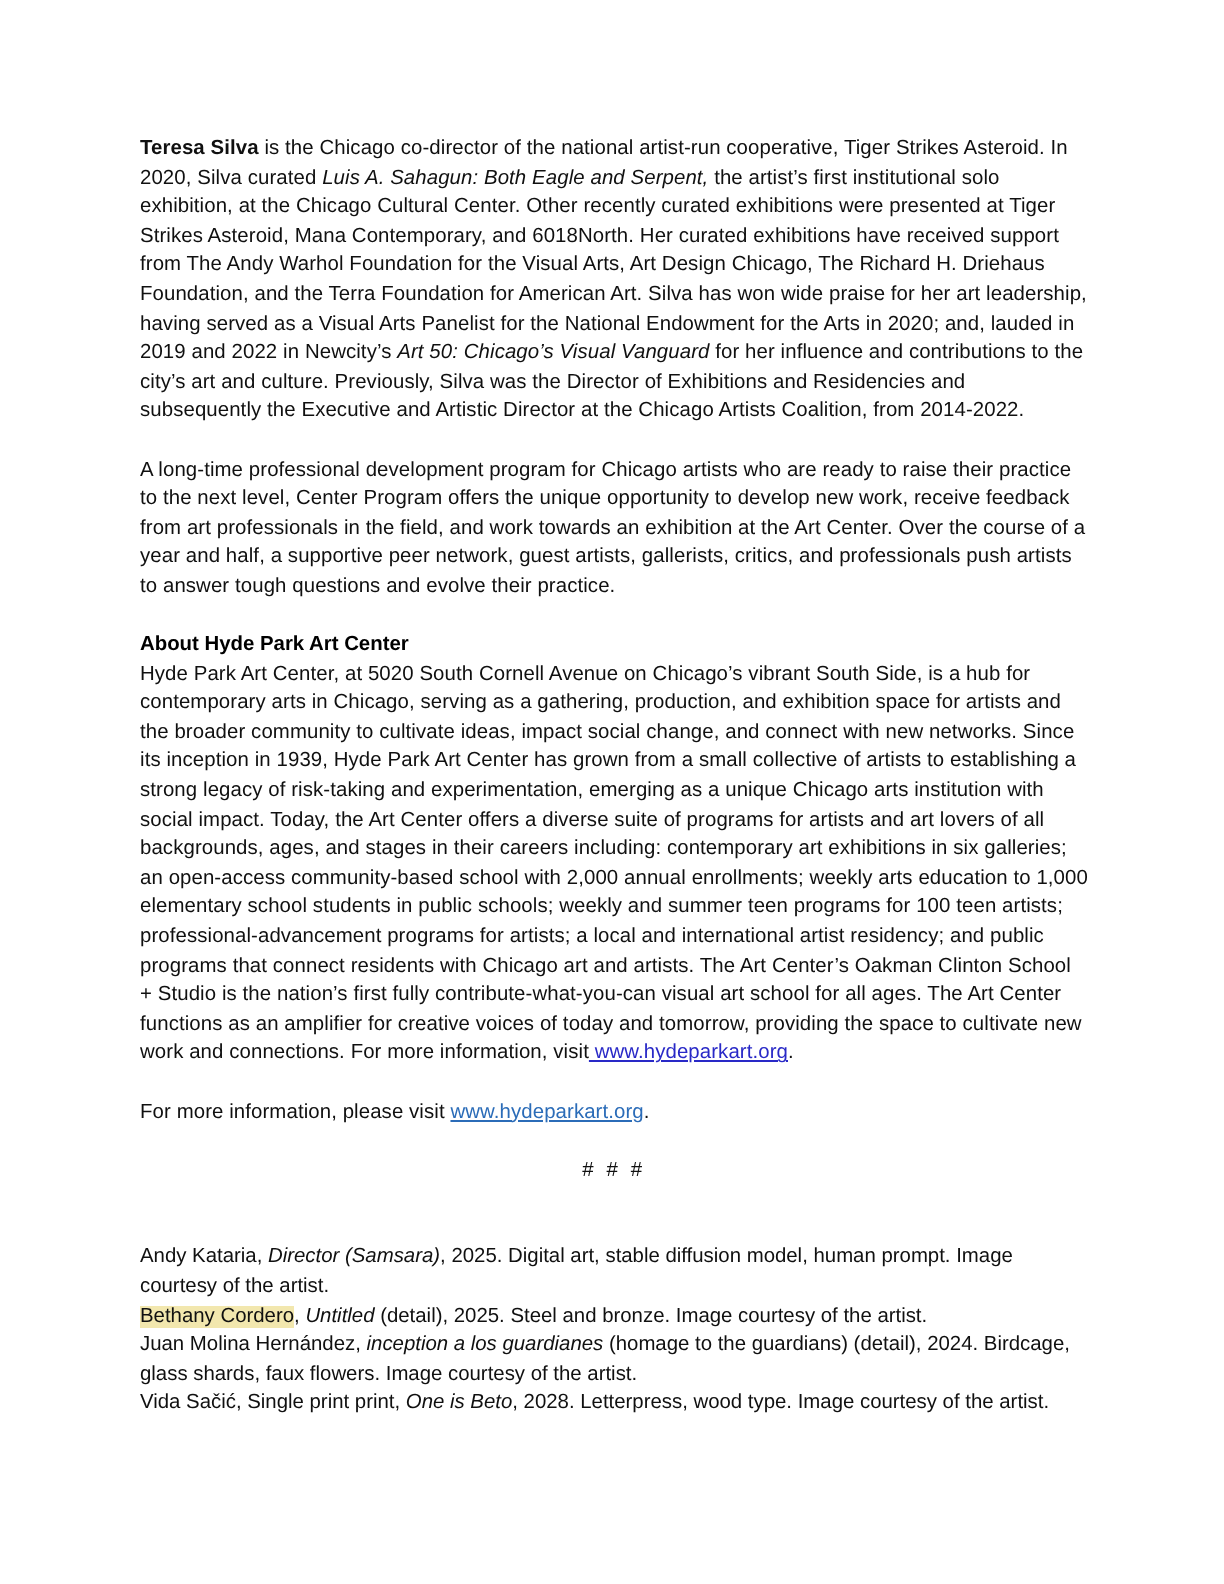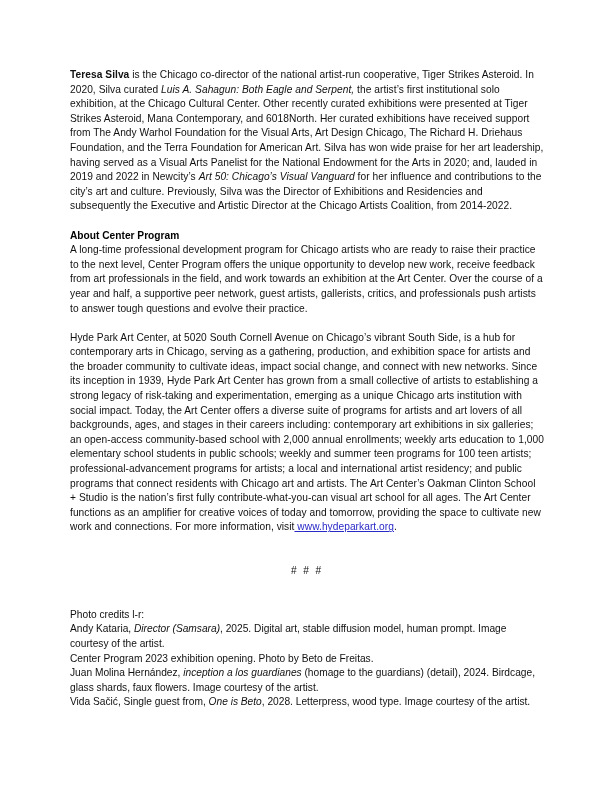--- a/index.html
+++ b/index.html
@@ -76,43 +76,43 @@
 </head>
 <body>
 
 <div class="page">
   <div class="content">
 
     <p class="para"><span class="bold">Teresa Silva</span><span> is the Chicago co-director of the national artist-run cooperative, Tiger Strikes Asteroid. In 2020, Silva curated </span><span class="ital">Luis A. Sahagun: Both Eagle and Serpent,</span><span> the artist’s first institutional solo exhibition, at the Chicago Cultural Center. Other recently curated exhibitions were presented at Tiger Strikes Asteroid, Mana Contemporary, and 6018North. Her curated exhibitions have received support from The Andy Warhol Foundation for the Visual Arts, Art Design Chicago, The Richard H. Driehaus Foundation, and the Terra Foundation for American Art. Silva has won wide praise for her art leadership, having served as a Visual Arts Panelist for the National Endowment for the Arts in 2020; and, lauded in 2019 and 2022 in Newcity’s </span><span class="ital">Art 50: Chicago’s Visual Vanguard</span><span> for her influence and contributions to the city’s art and culture. Previously, Silva was the Director of Exhibitions and Residencies and subsequently the Executive and Artistic Director at the Chicago Artists Coalition, from 2014-2022.</span></p>
 
     <div class="spacer-14"></div>
 
-    <p class="heading">About Center Program</p>
     <p class="para">A long-time professional development program for Chicago artists who are ready to raise their practice to the next level, Center Program offers the unique opportunity to develop new work, receive feedback from art professionals in the field, and work towards an exhibition at the Art Center. Over the course of a year and half, a supportive peer network, guest artists, gallerists, critics, and professionals push artists to answer tough questions and evolve their practice.</p>
 
     <div class="spacer-14"></div>
 
+    <p class="heading">About Hyde Park Art Center</p>
     <p class="para"><span>Hyde Park Art Center, at 5020 South Cornell Avenue on Chicago’s vibrant South Side, is a hub for contemporary arts in Chicago, serving as a gathering, production, and exhibition space for artists and the broader community to cultivate ideas, impact social change, and connect with new networks. Since its inception in 1939, Hyde Park Art Center has grown from a small collective of artists to establishing a strong legacy of risk-taking and experimentation, emerging as a unique Chicago arts institution with social impact. Today, the Art Center offers a diverse suite of programs for artists and art lovers of all backgrounds, ages, and stages in their careers including: contemporary art exhibitions in six galleries; an open-access community-based school with 2,000 annual enrollments; weekly arts education to 1,000 elementary school students in public schools; weekly and summer teen programs for 100 teen artists; professional-advancement programs for artists; a local and international artist residency; and public programs that connect residents with Chicago art and artists. The Art Center’s Oakman Clinton School + Studio is the nation’s first fully contribute-what-you-can visual art school for all ages. The Art Center functions as an amplifier for creative voices of today and tomorrow, providing the space to cultivate new work and connections. For more information, visit</span><span class="link"> www.hydeparkart.org</span><span>.</span></p>
 
     <div class="spacer-14"></div>
 
+    <p class="para"><span>For more information, please visit </span><span class="link-alt">www.hydeparkart.org</span><span>.</span></p>
 
     <div class="spacer-14"></div>
 
     <p class="hashes"># # #</p>
 
     <div class="spacer-29"></div>
 
     <div class="credits">
-      <p>Photo credits l-r:</p>
 
       <p><span>Andy Kataria, </span><span class="ital">Director (Samsara)</span><span>, 2025. Digital art, stable diffusion model, human prompt. Image courtesy of the artist.</span></p>
 
+      <p><span class="hl">Bethany Cordero</span><span>, </span><span class="ital">Untitled</span><span> (detail), 2025. Steel and bronze. Image courtesy of the artist.</span></p>
 
-      <p>Center Program 2023 exhibition opening. Photo by Beto de Freitas.</p>
 
       <p><span>Juan Molina Hernández, </span><span class="ital">inception a los guardianes</span><span> (homage to the guardians) (detail), 2024. Birdcage, glass shards, faux flowers. Image courtesy of the artist.</span></p>
 
-      <p><span>Vida Sačić, Single guest from, </span><span class="ital">One is Beto</span><span>, 2028. Letterpress, wood type. Image courtesy of the artist.</span></p>
+      <p><span>Vida Sačić, Single print print, </span><span class="ital">One is Beto</span><span>, 2028. Letterpress, wood type. Image courtesy of the artist.</span></p>
     </div>
 
   </div>
 </div>
 
 </body></html>

